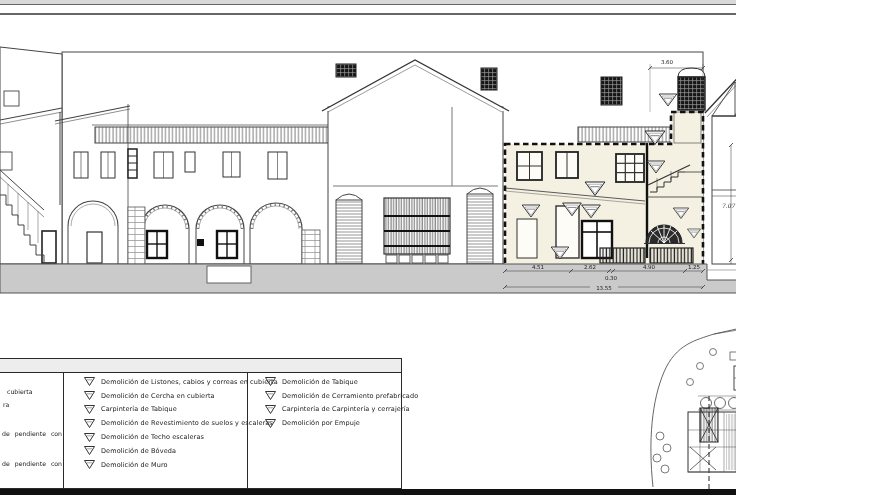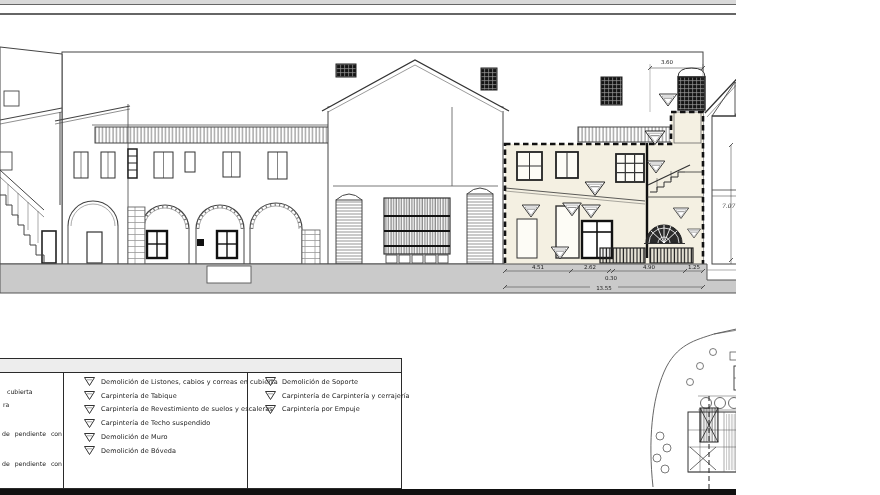--- a/index.html
+++ b/index.html
@@ -374,70 +374,84 @@
             <path d="M1.5,1.5 H11.5 L6.5,9.5 Z"></path>
             <line x1="4" y1="3.8" x2="9" y2="3.8"></line>
           </svg>
           <span>Demolición de Listones, cabios y correas en cubierta</span>
         </div>
     <div class="lrow">
           <svg class="tri" width="13" height="11" viewBox="0 0 13 11">
             <path d="M1.5,1.5 H11.5 L6.5,9.5 Z"></path>
             <line x1="4" y1="3.8" x2="9" y2="3.8"></line>
           </svg>
+          <span>Demolición de Cercha en cubierta</span>
+        </div>
+    <div class="lrow">
+          <svg class="tri" width="13" height="11" viewBox="0 0 13 11">
+            <path d="M1.5,1.5 H11.5 L6.5,9.5 Z"></path>
+            <line x1="4" y1="3.8" x2="9" y2="3.8"></line>
+          </svg>
           <span>Carpintería de Tabique</span>
         </div>
     <div class="lrow">
           <svg class="tri" width="13" height="11" viewBox="0 0 13 11">
             <path d="M1.5,1.5 H11.5 L6.5,9.5 Z"></path>
             <line x1="4" y1="3.8" x2="9" y2="3.8"></line>
           </svg>
-          <span>Carpintería de Revestimiento de suelos y escaleras</span>
-        </div>
-    <div class="lrow">
-          <svg class="tri" width="13" height="11" viewBox="0 0 13 11">
-            <path d="M1.5,1.5 H11.5 L6.5,9.5 Z"></path>
-            <line x1="4" y1="3.8" x2="9" y2="3.8"></line>
-          </svg>
-          <span>Carpintería de Techo suspendido</span>
+          <span>Demolición de Revestimiento de suelos y escaleras</span>
+        </div>
+    <div class="lrow">
+          <svg class="tri" width="13" height="11" viewBox="0 0 13 11">
+            <path d="M1.5,1.5 H11.5 L6.5,9.5 Z"></path>
+            <line x1="4" y1="3.8" x2="9" y2="3.8"></line>
+          </svg>
+          <span>Demolición de Techo escaleras</span>
+        </div>
+    <div class="lrow">
+          <svg class="tri" width="13" height="11" viewBox="0 0 13 11">
+            <path d="M1.5,1.5 H11.5 L6.5,9.5 Z"></path>
+            <line x1="4" y1="3.8" x2="9" y2="3.8"></line>
+          </svg>
+          <span>Demolición de Bóveda</span>
         </div>
     <div class="lrow">
           <svg class="tri" width="13" height="11" viewBox="0 0 13 11">
             <path d="M1.5,1.5 H11.5 L6.5,9.5 Z"></path>
             <line x1="4" y1="3.8" x2="9" y2="3.8"></line>
           </svg>
           <span>Demolición de Muro</span>
         </div>
-    <div class="lrow">
-          <svg class="tri" width="13" height="11" viewBox="0 0 13 11">
-            <path d="M1.5,1.5 H11.5 L6.5,9.5 Z"></path>
-            <line x1="4" y1="3.8" x2="9" y2="3.8"></line>
-          </svg>
-          <span>Demolición de Bóveda</span>
-        </div>
   </div>
 
   <div class="lcol" style="left:323px">
     <div class="lrow">
           <svg class="tri" width="13" height="11" viewBox="0 0 13 11">
             <path d="M1.5,1.5 H11.5 L6.5,9.5 Z"></path>
             <line x1="4" y1="3.8" x2="9" y2="3.8"></line>
           </svg>
-          <span>Demolición de Soporte</span>
+          <span>Demolición de Tabique</span>
+        </div>
+    <div class="lrow">
+          <svg class="tri" width="13" height="11" viewBox="0 0 13 11">
+            <path d="M1.5,1.5 H11.5 L6.5,9.5 Z"></path>
+            <line x1="4" y1="3.8" x2="9" y2="3.8"></line>
+          </svg>
+          <span>Demolición de Cerramiento prefabricado</span>
         </div>
     <div class="lrow">
           <svg class="tri" width="13" height="11" viewBox="0 0 13 11">
             <path d="M1.5,1.5 H11.5 L6.5,9.5 Z"></path>
             <line x1="4" y1="3.8" x2="9" y2="3.8"></line>
           </svg>
           <span>Carpintería de Carpintería y cerrajería</span>
         </div>
     <div class="lrow">
           <svg class="tri" width="13" height="11" viewBox="0 0 13 11">
             <path d="M1.5,1.5 H11.5 L6.5,9.5 Z"></path>
             <line x1="4" y1="3.8" x2="9" y2="3.8"></line>
           </svg>
-          <span>Carpintería por Empuje</span>
+          <span>Demolición por Empuje</span>
         </div>
   </div>
 </div>
 
 </div>
 
 </body></html>

